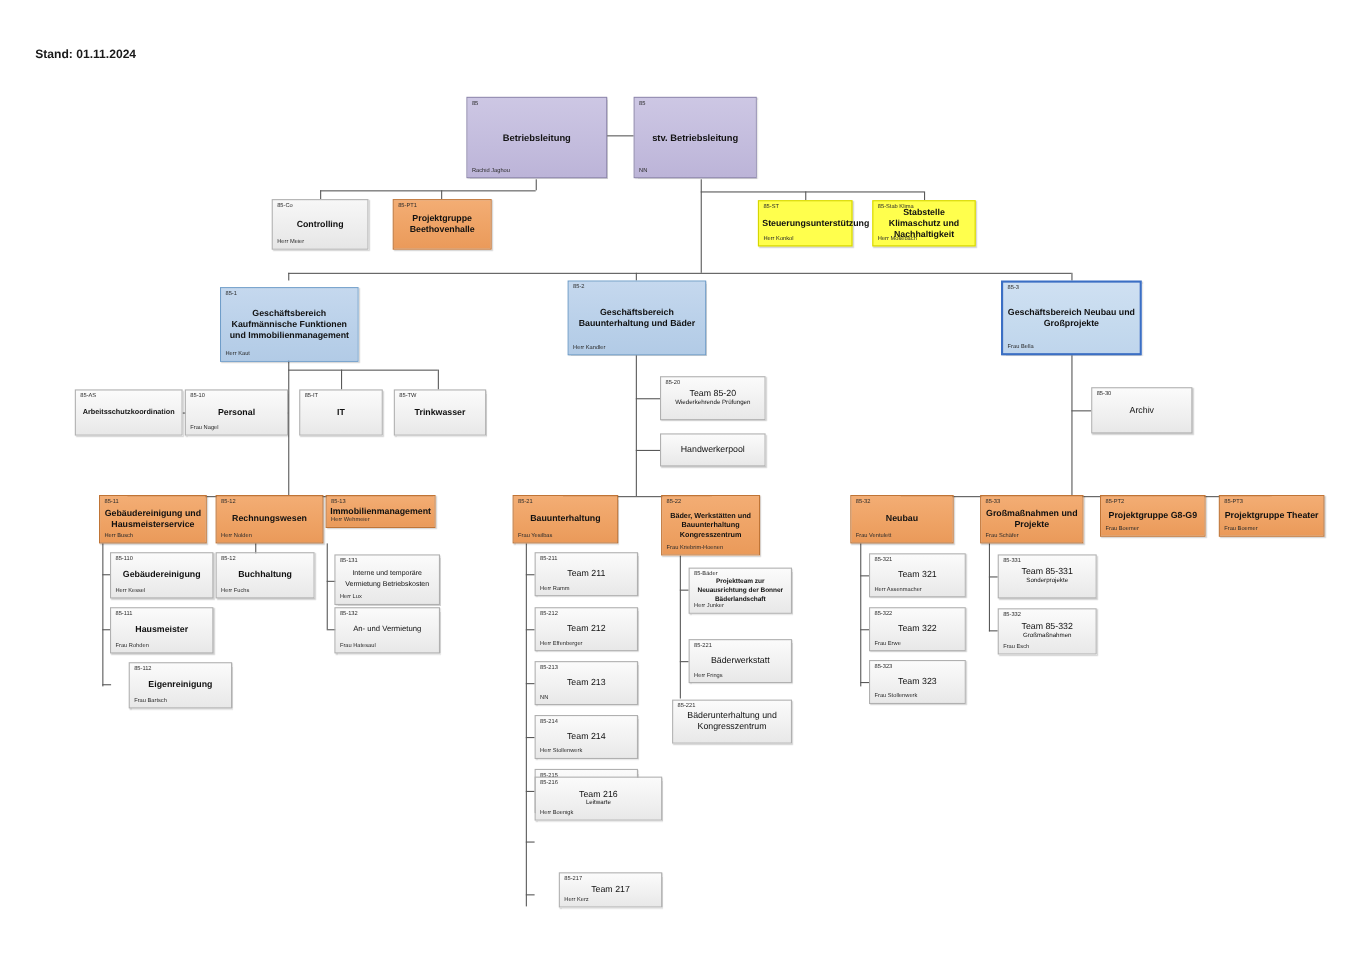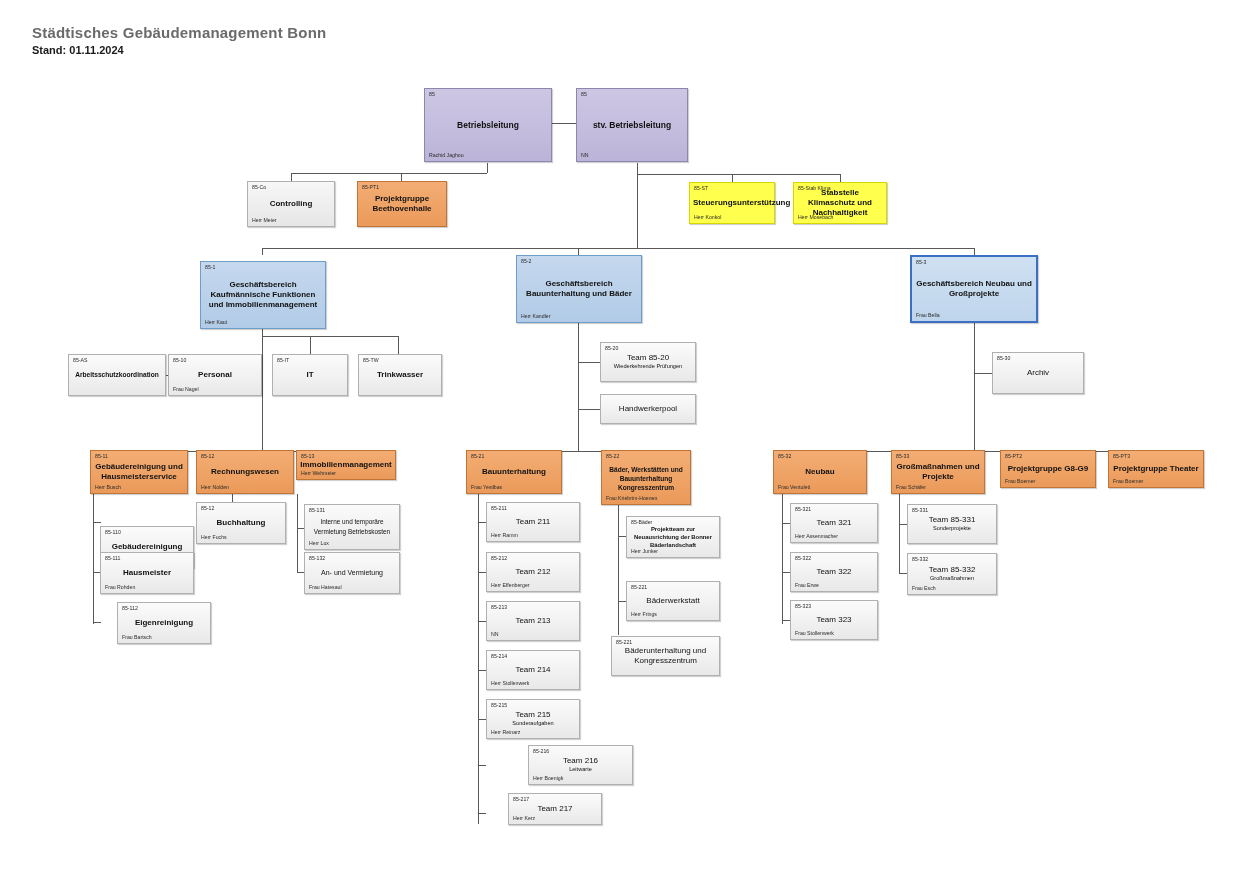--- a/index.html
+++ b/index.html
@@ -31,21 +31,20 @@
   
   .ln{position:absolute;background:#595959;}
   .lnh{height:1px;}
   .lnv{width:1px;}
 </style>
 </head>
 <body>
 
 <div id="page">
 
-  <div class="title">Städtisches Gebäudemanagement Bonn</div>
   <div class="subtitle">Stand: 01.11.2024</div>
 
   <div class="ln lnh" style="left:552px;top:123px;width:24px;"></div>
 
   <div class="ln lnv" style="left:487px;top:163px;height:10px;"></div>
   <div class="ln lnh" style="left:291px;top:173px;width:196px;"></div>
   <div class="ln lnv" style="left:291px;top:173px;height:8px;"></div>
   <div class="ln lnv" style="left:401px;top:173px;height:8px;"></div>
 
   <div class="ln lnv" style="left:637px;top:163px;height:85px;"></div>
@@ -198,21 +197,21 @@
     <span class="id">85-12</span>
     <span class="ttl">Rechnungswesen</span>
     <span class="per">Herr Nolden</span>
   </div>
   <div class="box v-orange" style="left:296px;top:450px;width:100px;height:30px;">
     <span class="id">85-13</span>
     <span class="ttl">Immobilienmanagement</span>
     <span class="per">Herr Wehmeier</span>
   </div>
 
-  <div class="box" style="left:100px;top:502px;width:94px;height:42px;margin-top:24px;">
+  <div class="box" style="left:100px;top:502px;width:94px;height:42px;">
     <span class="id">85-110</span>
     <span class="ttl">Gebäudereinigung</span>
     <span class="per">Herr Kessel</span>
   </div>
   <div class="box" style="left:100px;top:552px;width:94px;height:42px;">
     <span class="id">85-111</span>
     <span class="ttl">Hausmeister</span>
     <span class="per">Frau Rohden</span>
   </div>
   <div class="box" style="left:100px;top:602px;width:94px;height:42px;margin-left:17px;">
@@ -282,21 +281,21 @@
     <span class="per">Herr Stollenwerk</span>
   </div>
   <div class="box" style="left:486px;top:699px;width:94px;height:40px;">
     <span class="id">85-215</span>
     <span class="ttl" style="font-weight:normal;font-size:8px;">
       <span>Team 215</span>
       <span class="sub">Sonderaufgaben</span>
     </span>
     <span class="per">Herr Reinarz</span>
   </div>
-  <div class="box" style="left:486px;top:745px;width:105px;height:40px;margin-left:42px;">
+  <div class="box" style="left:486px;top:706px;width:116px;height:40px;">
     <span class="id">85-216</span>
     <span class="ttl" style="font-weight:normal;font-size:8px;">
       <span>Team 216</span>
       <span class="sub">Leitwarte</span>
     </span>
     <span class="per">Herr Boenigk</span>
   </div>
   <div class="box" style="left:508px;top:793px;width:94px;height:32px;">
     <span class="id">85-217</span>
     <span class="ttl" style="font-weight:normal;font-size:8px;">Team 217</span>

